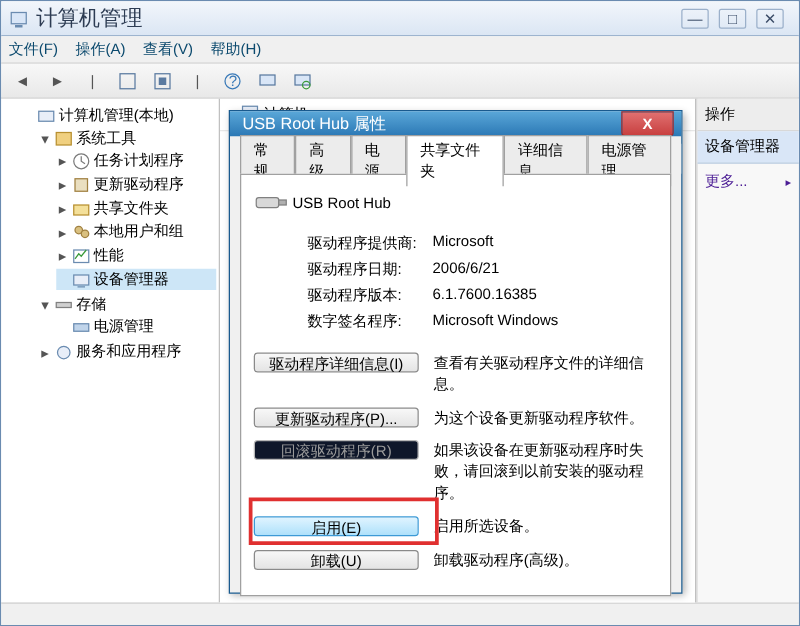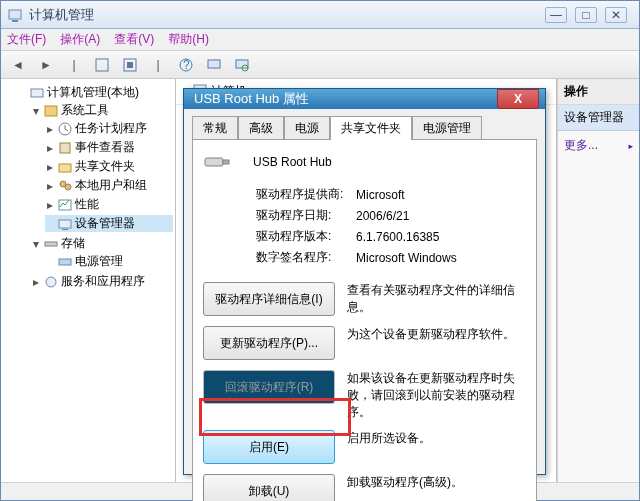--- a/index.html
+++ b/index.html
@@ -2,72 +2,72 @@
 <html><head>
 <meta charset="utf-8">
 <style>
 * { margin: 0; padding: 0; box-sizing: border-box; font-family: "Microsoft YaHei", "SimSun", sans-serif; font-size: 12px; }
 body { background: #fff; width: 640px; height: 501px; overflow: hidden; position: relative; }
 
 
 .mainwin { width: 640px; height: 501px; border: 1px solid #6a8bb0; display: flex; flex-direction: column; }
 .titlebar { height: 28px; background: linear-gradient(#f2f6fb, #dbe6f4); display: flex; align-items: center; border-bottom: 1px solid #9db4cf; }
 .titlebar .icon { width: 16px; height: 16px; margin: 0 6px; }
-.titlebar .title { flex: 1; color: #2d3c53; font-size: 13px; }
+.titlebar .title { flex: 1; color: #2d3c53; font-size: 17px; }
 .winbtns { display: flex; gap: 8px; margin-right: 12px; }
 .winbtns span { width: 22px; height: 16px; border: 1px solid #9bb0ca; display: inline-flex; align-items: center; justify-content: center; color: #3a4b66; font-size: 12px; border-radius: 2px; }
 
 .menubar { height: 22px; background: #f0f0f0; display: flex; align-items: center; padding-left: 6px; gap: 14px; border-bottom: 1px solid #d0d0d0; }
-.menubar span { color: #a21caf; }
+.menubar span { color: #0c4a6e; }
 
 .toolbar { height: 28px; background: linear-gradient(#f8f8f8, #e8e8e8); display: flex; align-items: center; padding-left: 8px; gap: 10px; border-bottom: 1px solid #c8c8c8; }
 .toolbar .tbtn { width: 18px; height: 18px; display: inline-flex; align-items: center; justify-content: center; color: #555; }
 
 .body { flex: 1; display: flex; }
 .leftpane { width: 175px; border-right: 1px solid #c0c0c0; padding: 4px 2px; overflow: hidden; background: #fff; }
 .tree ul { list-style: none; margin-left: 14px; }
 .tree li { padding: 1px 0; white-space: nowrap; }
 .tree .node { display: flex; align-items: center; gap: 3px; }
 .tree .exp { width: 10px; display: inline-block; text-align: center; color: #555; }
 .tree .ico { width: 14px; height: 14px; display: inline-block; }
 .tree .sel { background: #cde6f7; }
 
 .midpane { flex: 1; border-right: 1px solid #c0c0c0; background: #fff; position: relative; }
 .midhead { padding: 4px 8px; border-bottom: 1px solid #e8e8e8; }
 .rightpane { width: 82px; background: #f8f8f8; border-left: 1px solid #d0d0d0; display: flex; flex-direction: column; }
-.rightpane .hdr { background: #ededed; padding: 4px 6px; border-bottom: 1px solid #d8d8d8; font-weight: bold; }
+.rightpane .hdr { background: #ededed; padding: 4px 6px; border-bottom: 1px solid #d8d8d8; font-weight: normal; }
 .rightpane .sub { padding: 4px 6px; background: #d9e6f7; border-bottom: 1px solid #c0cfe0; }
 .rightpane .act { padding: 6px 6px; color: #4c1d95; display: flex; align-items: center; }
 .rightpane .act::after { content: "▸"; margin-left: auto; font-size: 9px; }
 
 .statusbottom { height: 18px; background: #f0f0f0; border-top: 1px solid #d0d0d0; }
 
 
 .dialog { position: absolute; left: 183px; top: 88px; width: 363px; height: 387px; background: #f0f0f0; border: 1px solid #195a8e; box-shadow: 2px 2px 6px rgba(0,0,0,.3); display: flex; flex-direction: column; }
 .dlgtitle { height: 28px; background: linear-gradient(#5aa7d8, #2b78b5); display: flex; align-items: center; color: #fff; padding-left: 10px; }
 .dlgtitle .title { flex: 1; font-size: 13px; }
 .dlgclose { width: 42px; height: 20px; background: linear-gradient(#e07070, #c84040); color: #fff; display: flex; align-items: center; justify-content: center; border-radius: 0 0 3px 3px; margin-right: 6px; font-weight: bold; border: 1px solid #9e2a2a; }
 
 .tabrow { height: 24px; display: flex; align-items: center; padding: 0 8px; background: #f0f0f0; margin-top: 6px; }
 .tab { padding: 3px 10px; border: 1px solid #a0a0a0; border-bottom: none; background: #ececec; margin-right: 0px; position: relative; top: 1px; }
 .tab.active { background: #fff; z-index: 2; }
 
 .tabpage { flex: 1; margin: 0 8px 8px 8px; background: #fff; border: 1px solid #a0a0a0; padding: 10px; position: relative; }
 
-.devhead { display: flex; align-items: center; gap: 22px; margin-bottom: 12px; }
+.devhead { display: flex; align-items: center; gap: 3px; margin-bottom: 12px; }
 .devhead .usbico { width: 28px; height: 24px; }
 
 .infogrid { margin-left: 40px; margin-bottom: 16px; }
-.infogrid .row { display: flex; margin: 4px 13px; align-items: center; }
+.infogrid .row { display: flex; margin: 4px 3px; }
 .infogrid .lbl { width: 100px; }
 .infogrid .val { }
 
 .actionrow { display: flex; align-items: flex-start; margin: 10px 0; gap: 12px; }
-.actionrow button { width: 132px; height: 34px; background: linear-gradient(#f8f8f8, #e4e4e4); border: 1px solid #8a8a8a; border-radius: 3px; cursor: pointer; }
-.actionrow button:disabled { color: #9a9a9a; border-color: #b8b8b8; background: #0c4a6e; cursor: default; }
+.actionrow button { width: 132px; height: 16px; background: linear-gradient(#f8f8f8, #e4e4e4); border: 1px solid #8a8a8a; border-radius: 3px; cursor: pointer; }
+.actionrow button:disabled { color: #9a9a9a; border-color: #b8b8b8; background: #0f172a; cursor: default; }
 .actionrow button.highlight { background: linear-gradient(#e0f4ff, #aee1fb); border: 1px solid #3c9ad6; }
 .actionrow .desc { flex: 1; line-height: 1.4; }
 
 .redbox { position: absolute; border: 3px solid #e03030; pointer-events: none; }
 
 
 svg { display: block; }
 </style>
 </head>
 <body>
@@ -168,21 +168,21 @@
                     </div>
                   </li>
                 <li>
                     <div class="node">
                       <span class="exp">▸</span>
                       <span class="ico">
                         <svg width="14" height="14">
                           <rect x="2" y="2" width="10" height="10" fill="#eadfc0" stroke="#a08040"></rect>
                         </svg>
                       </span>
-                      <span>事件查看器</span>
+                      <span>更新驱动程序</span>
                     </div>
                   </li>
                 <li>
                     <div class="node">
                       <span class="exp">▸</span>
                       <span class="ico">
                         <svg width="14" height="14">
                           <rect x="1" y="4" width="12" height="8" fill="#f4e09a" stroke="#b89030"></rect>
                         </svg>
                       </span>
@@ -293,20 +293,21 @@
   <div class="dlgtitle">
     <span class="title">USB Root Hub 属性</span>
     <div class="dlgclose">X</div>
   </div>
 
   <div class="tabrow">
     <div class="tab">常规</div>
     <div class="tab">高级</div>
     <div class="tab">电源</div>
     <div class="tab active">共享文件夹</div>
+    <div class="tab">详细信息</div>
     <div class="tab">电源管理</div>
   </div>
 
   <div class="tabpage">
     <div class="devhead">
       <span class="usbico">
         <svg width="28" height="24">
             <rect x="2" y="8" width="18" height="8" rx="2" fill="#d8d8d8" stroke="#808080"></rect>
             <rect x="20" y="10" width="6" height="4" fill="#b0b0b0" stroke="#808080"></rect>
           </svg>

